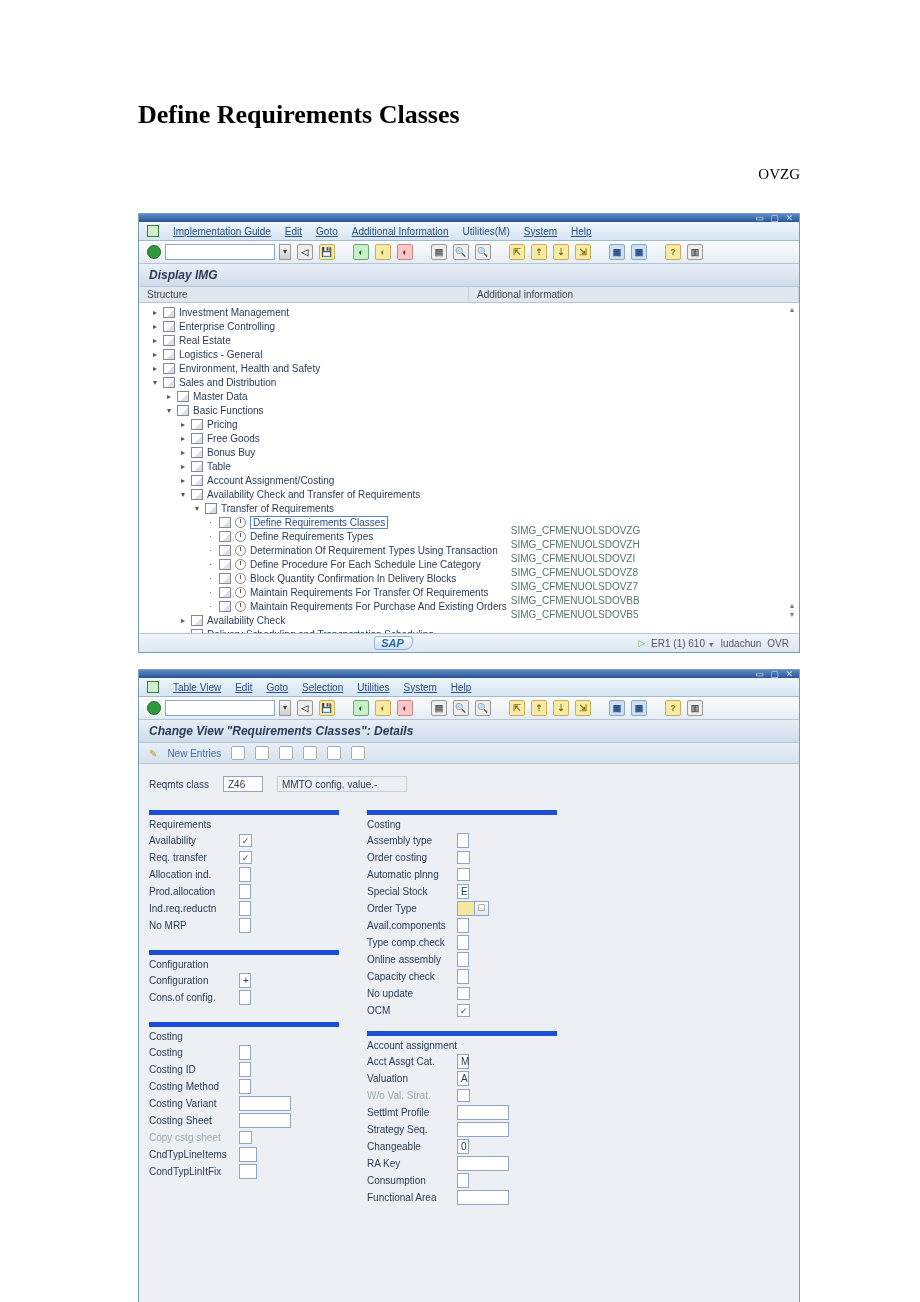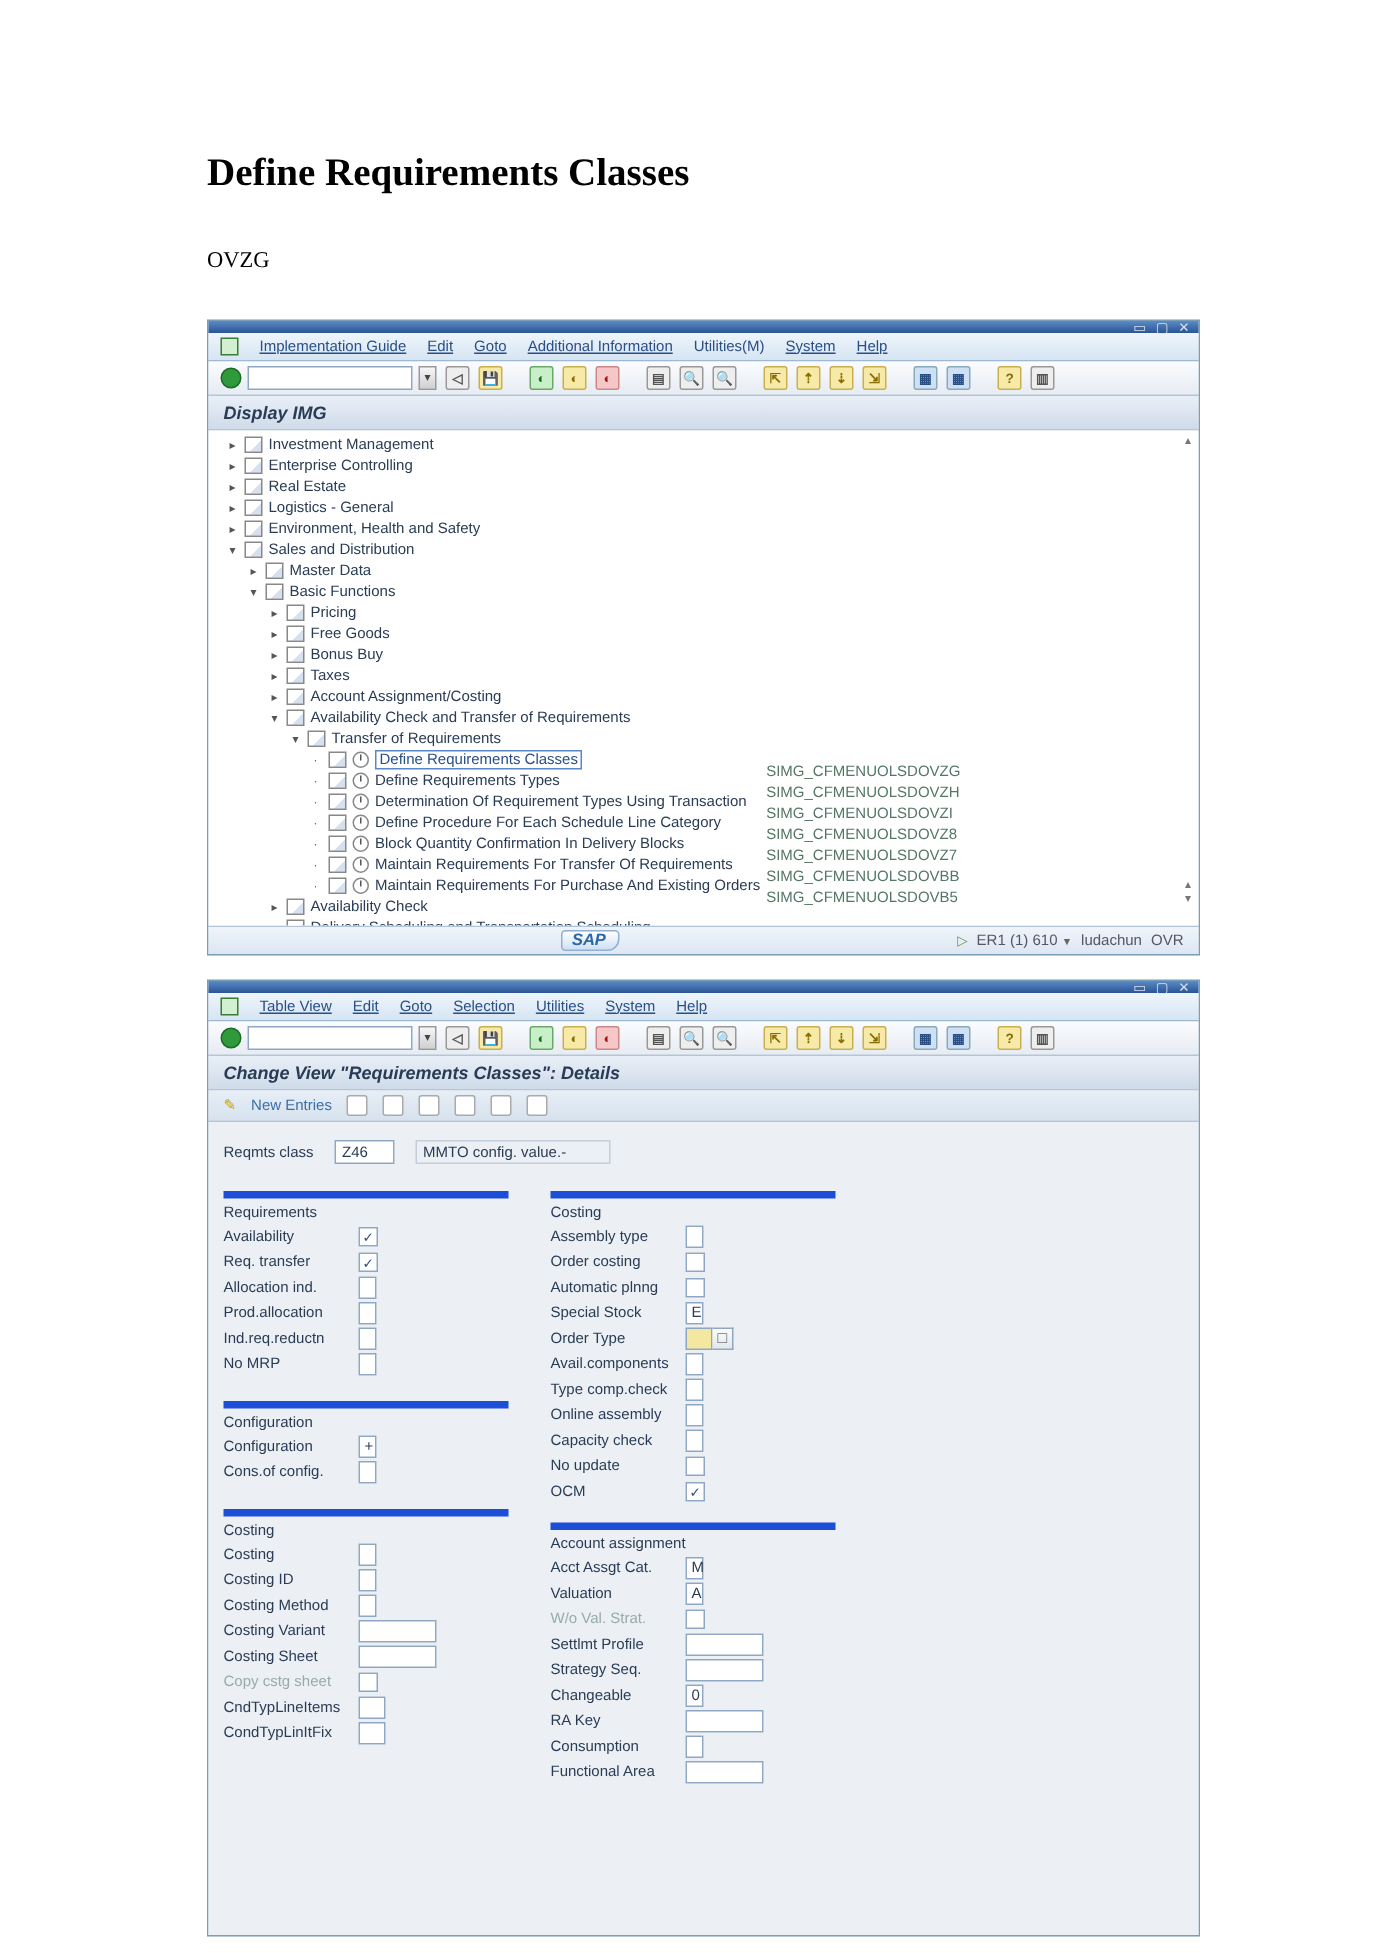--- a/index.html
+++ b/index.html
@@ -1,18 +1,18 @@
 <!DOCTYPE html>
 <html><head>
 <meta charset="utf-8">
 <style>
   * { box-sizing: border-box; margin: 0; padding: 0; }
   body { font-family: Arial, sans-serif; background: #fff; width: 920px; margin: 0 auto; padding: 100px 120px 40px 138px; font-size: 11px; color: #333; }
   h1 { font-family: "Times New Roman", serif; font-size: 26px; font-weight: bold; margin-bottom: 36px; color: #000; }
-  .tcode { font-family: "Times New Roman", serif; font-size: 15px; margin-bottom: 30px; color: #000; }
+  .tcode { font-family: "Times New Roman", serif; font-size: 15px; margin-bottom: 30px; color: #000; text-align: right; }
   .sap-window { border: 1px solid #7a9db8; margin-bottom: 16px; background: #f2f2f2; position: relative; }
   .title-bar { height: 8px; background: linear-gradient(to bottom,#5a8bc7,#2b5494); position: relative; }
   .title-bar .win-btns { position: absolute; right: 4px; top: -1px; font-size: 9px; color: #d6e2f0; letter-spacing: 2px; }
   .menu-row { background: linear-gradient(to bottom,#eef5fb,#d6e5f3); border-bottom: 1px solid #9fb9d3; padding: 3px 8px; font-size: 10px; color: #2a4e86; display: flex; align-items: center; gap: 14px; }
   .menu-row .menu-icon { width:12px; height:12px; border:1px solid #3a7a3a; background:#d2efd2; }
   .menu-row span.u { text-decoration: underline; text-decoration-color: #2a4e86; }
   .tb-row { background: linear-gradient(to bottom,#fbfcfe,#e6ecf3); border-bottom: 1px solid #b3c5d8; padding: 3px 8px; display: flex; align-items: center; gap: 4px; }
   .tb-row .ok-ico { width:14px; height:14px; border-radius:50%; background:#2e9a3b; border:1px solid #1c6b26; }
   .tb-row .fld { width:110px; height:16px; background:#fff; border:1px solid #8fa7c2; }
   .tb-row .dd { width:12px; height:16px; background:linear-gradient(#f6f6f6,#d0d0d0); border:1px solid #999; font-size:8px; text-align:center; line-height:14px; color:#444;}
@@ -103,20 +103,24 @@
     <span class="ic yellow">⇣</span>
     <span class="ic yellow">⇲</span>
     <span class="ic sep"></span>
     <span class="ic blue">▦</span>
     <span class="ic blue">▦</span>
     <span class="ic sep"></span>
     <span class="ic yellow">?</span>
     <span class="ic grey">▥</span>
   </div>
   <div class="section-title">Display IMG</div>
+  <div class="grid-head">
+    <div>Structure</div>
+    <div>Additional information</div>
+  </div>
   <div class="tree-body">
     <span class="scroll-ar" style="top:2px">▴</span>
     <span class="scroll-ar" style="bottom:14px">▴<br>▾</span>
     <div class="tree-col">
       <div class="row" style="padding-left:14px">
           <span class="tri">▸</span>
           <span class="doc"></span>
           <span>Investment Management</span>
         </div>
       <div class="row" style="padding-left:14px">
@@ -165,21 +169,21 @@
           <span>Free Goods</span>
         </div>
       <div class="row" style="padding-left:42px">
           <span class="tri">▸</span>
           <span class="doc"></span>
           <span>Bonus Buy</span>
         </div>
       <div class="row" style="padding-left:42px">
           <span class="tri">▸</span>
           <span class="doc"></span>
-          <span>Taxes</span>
+          <span>Table</span>
         </div>
       <div class="row" style="padding-left:42px">
           <span class="tri">▸</span>
           <span class="doc"></span>
           <span>Account Assignment/Costing</span>
         </div>
       <div class="row" style="padding-left:42px">
           <span class="tri">▾</span>
           <span class="doc"></span>
           <span>Availability Check and Transfer of Requirements</span>

